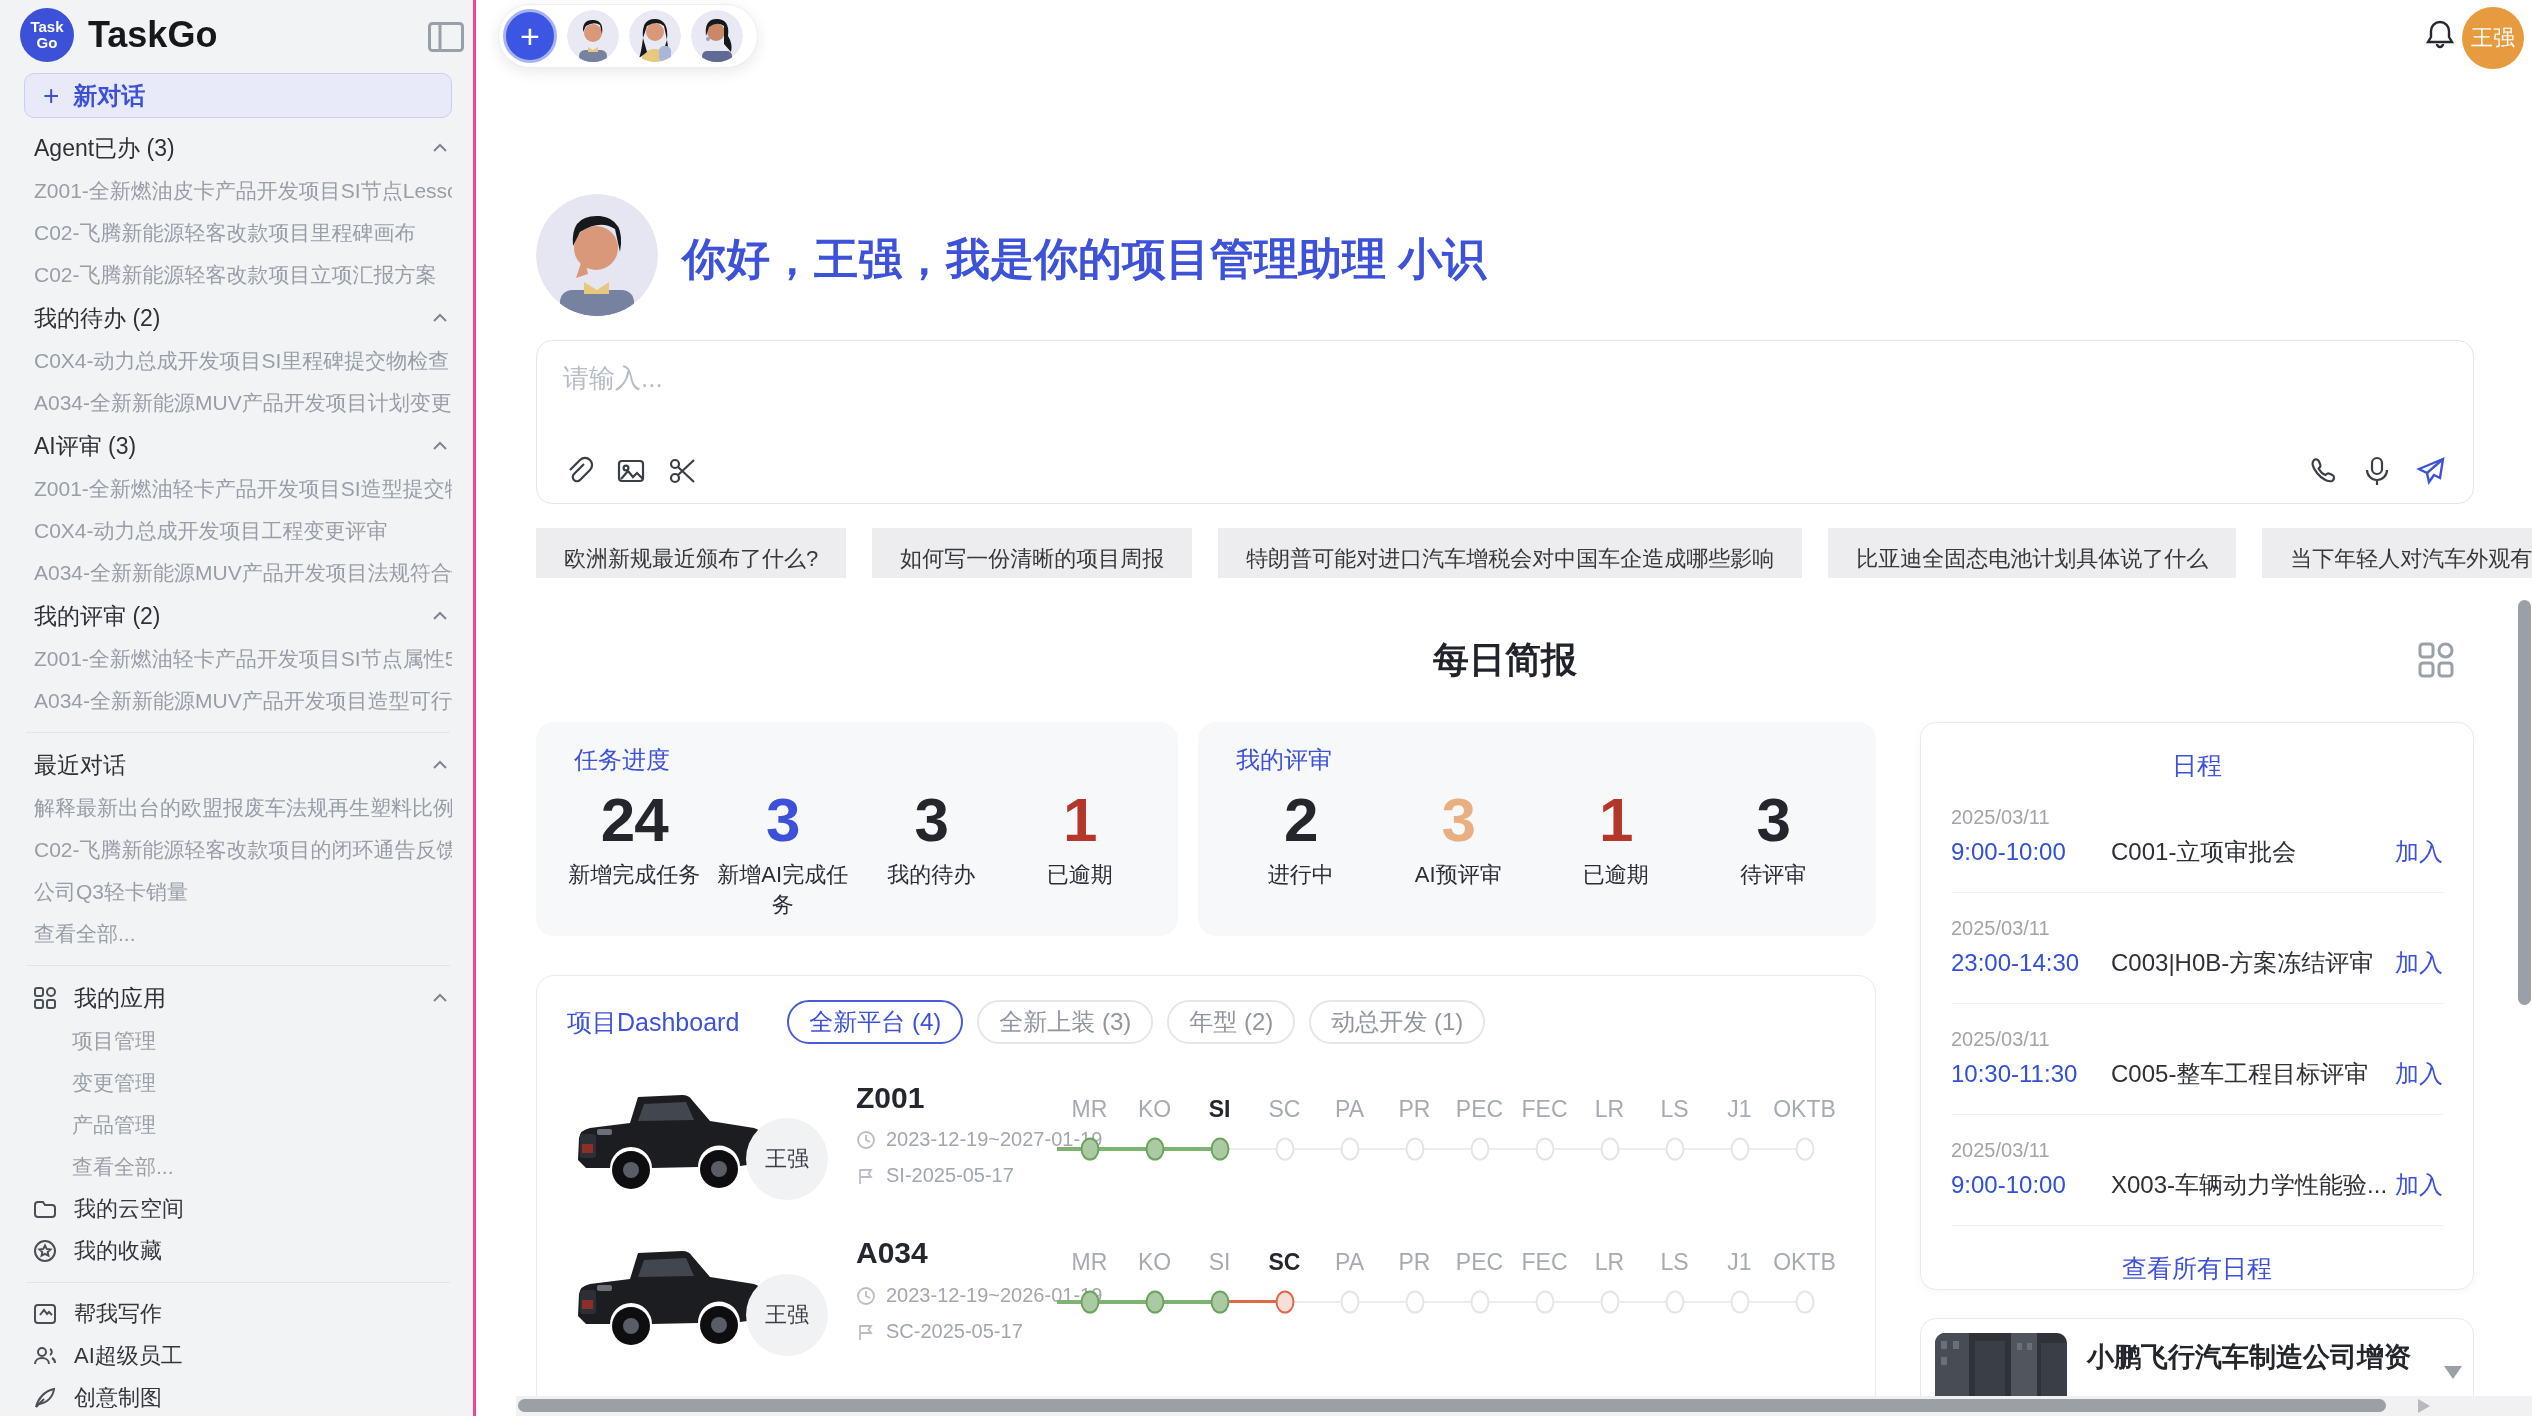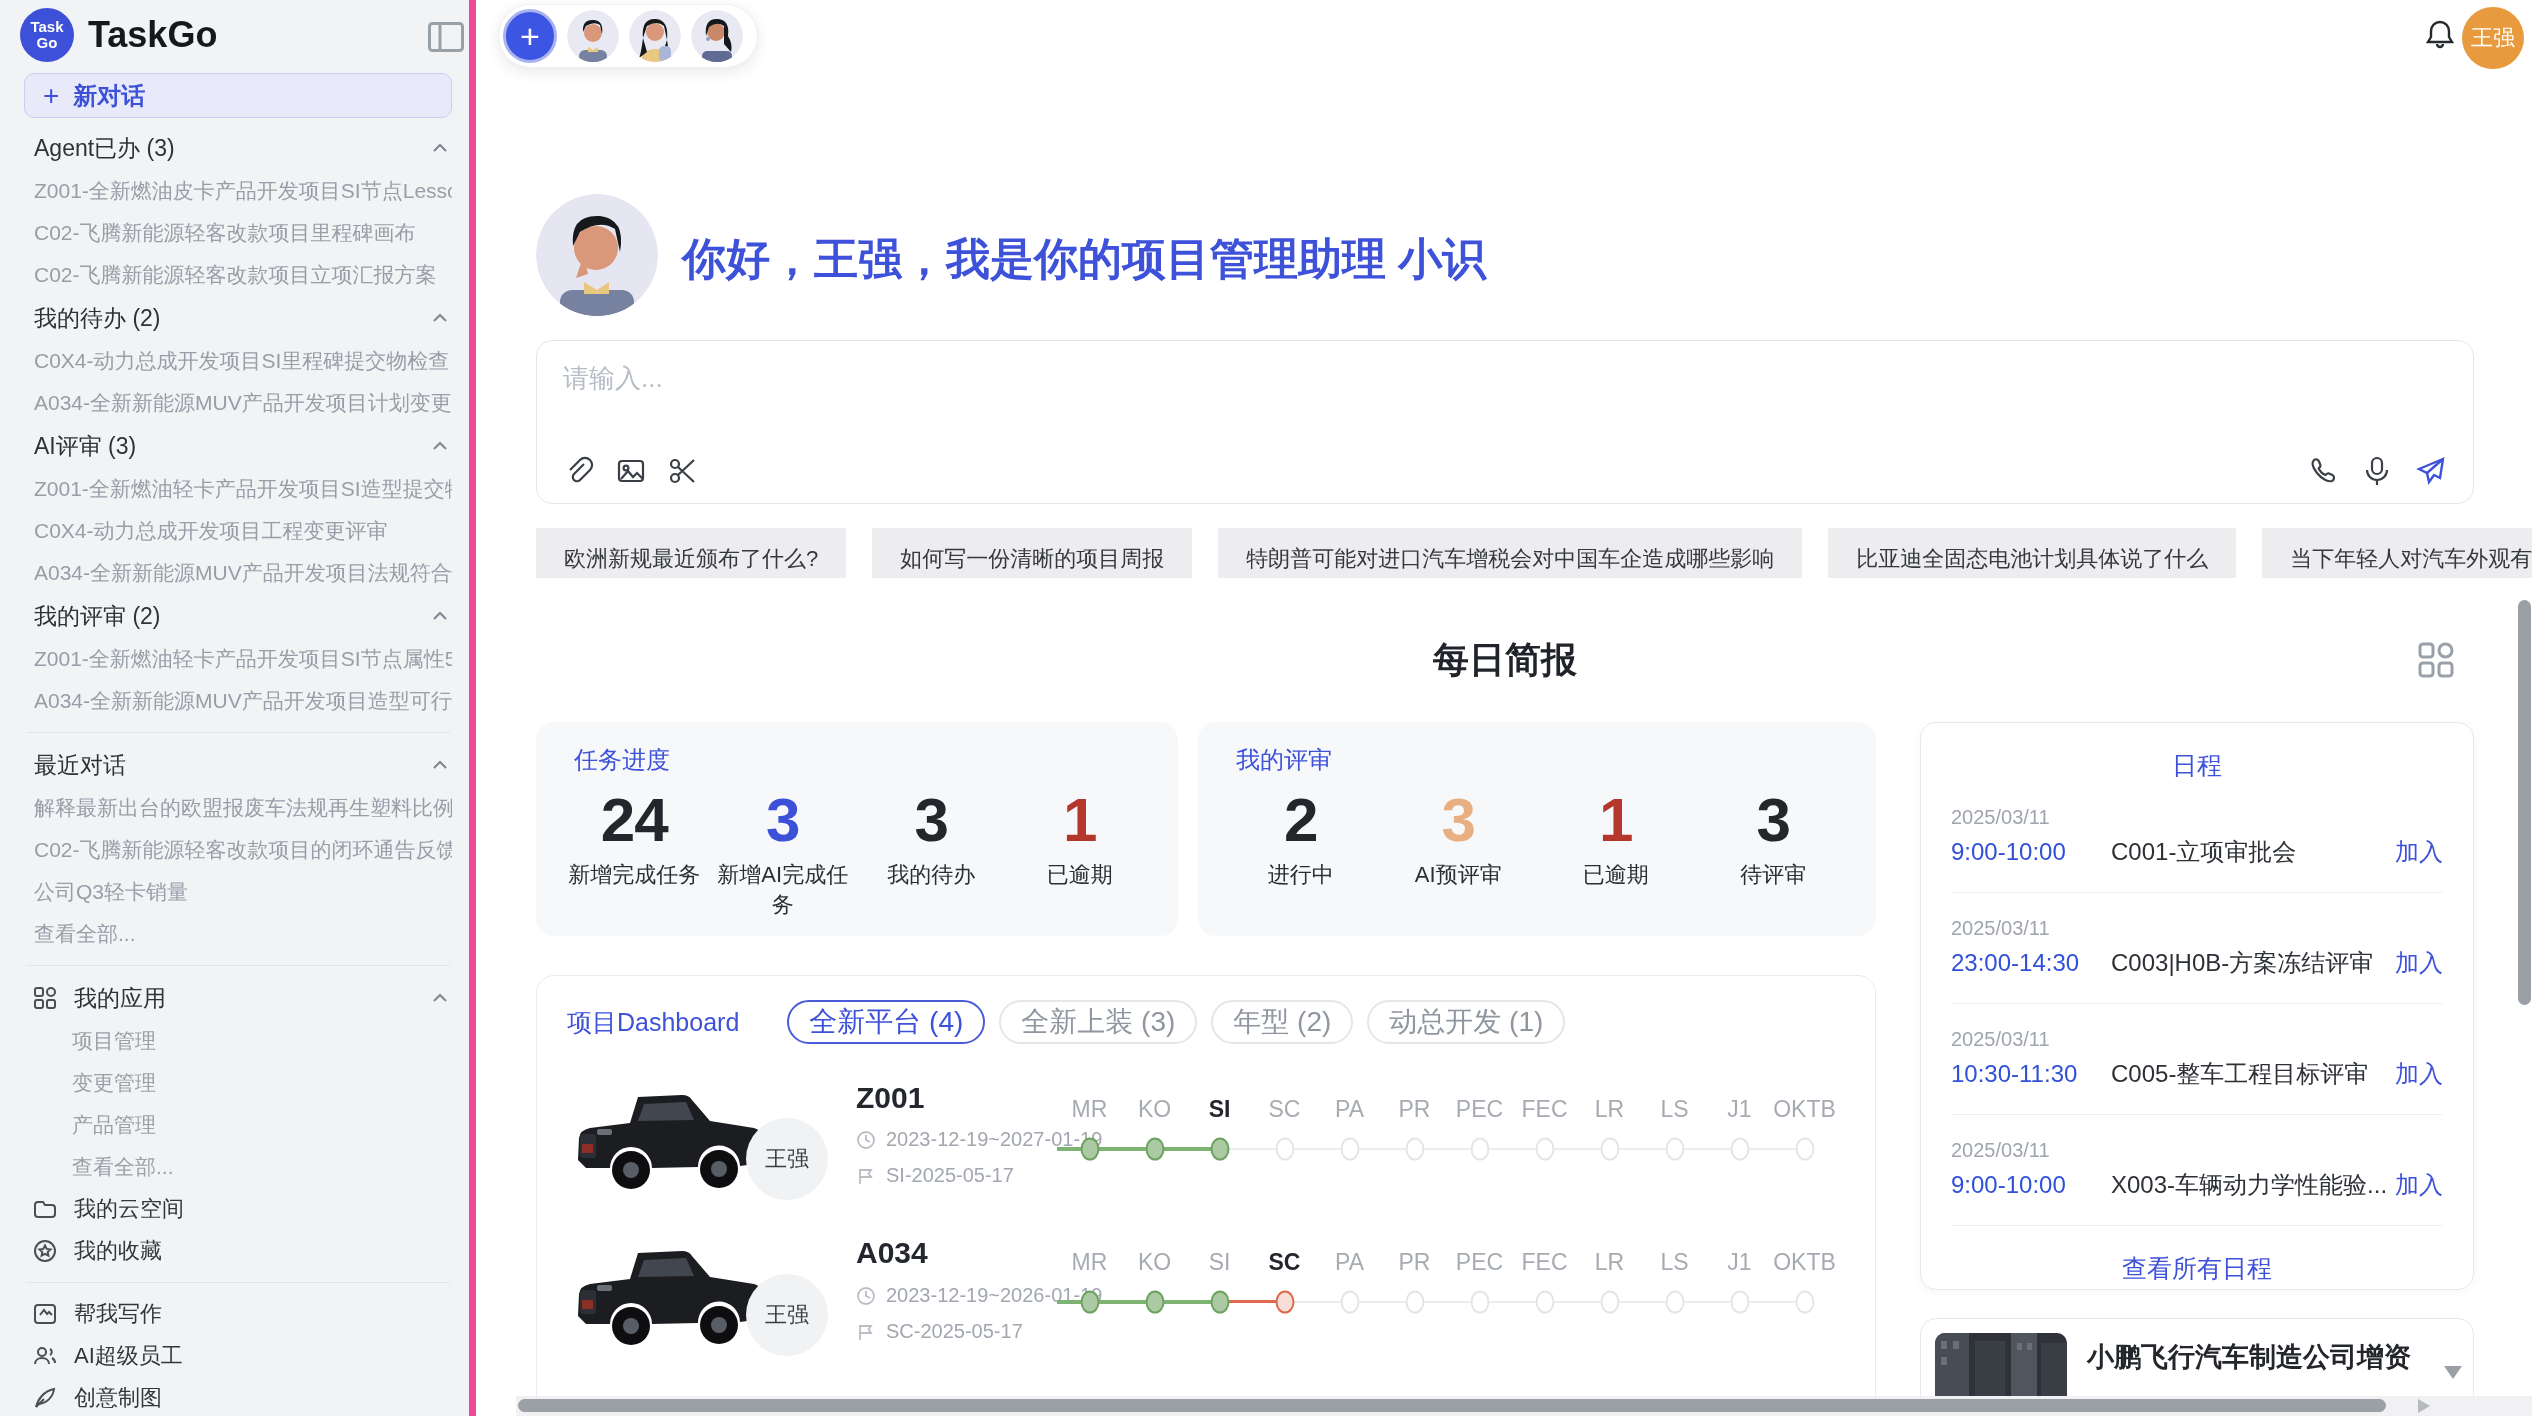--- a/index.html
+++ b/index.html
@@ -1,21 +1,21 @@
 <!DOCTYPE html>
 <html><head>
 <meta charset="utf-8">
 <style>
   * { margin:0; padding:0; box-sizing:border-box; }
   html,body { width:2532px; height:1416px; overflow:hidden; background:#fff;
     font-family:"Liberation Sans","DejaVu Sans",sans-serif; }
 
   
   .sidebar { position:absolute; left:0; top:0; width:476px; height:1416px;
-    background:#f2f3f5; border-right:7px solid #ec4899; }
+    background:#f2f3f5; border-right:3px solid #ec4899; }
   .side-head { position:absolute; left:20px; top:8px; display:flex; align-items:center; }
   .logo-circle { width:54px; height:54px; border-radius:50%; background:#3c50d8; color:#fff;
     display:flex; flex-direction:column; align-items:center; justify-content:center;
     font-size:15px; line-height:16px; font-weight:600; }
   .app-title { margin-left:14px; font-size:36px; font-weight:700; color:#17181c; }
   .panel-btn { position:absolute; left:428px; top:22px; width:36px; height:30px; cursor:pointer; }
   .new-chat { position:absolute; left:24px; top:73px; width:428px; height:45px;
     background:#e8eafa; border:1px solid #c9cff2; border-radius:10px; color:#3c50d8;
     font-size:24px; font-weight:600; display:flex; align-items:center; padding-left:18px; cursor:pointer; }
   .new-chat .plus { font-size:28px; font-weight:400; margin-right:14px; }
@@ -84,21 +84,21 @@
   .stat b { display:block; font-size:62px; font-weight:700; letter-spacing:-1px; line-height:64px; }
   .stat span { display:block; font-size:22px; color:#2b2f35; margin-top:8px; }
   .v-dark { color:#24262b; } .v-blue { color:#3c50d8; } .v-red { color:#b5372b; } .v-org { color:#e8b082; }
 
   
   .dash { position:absolute; left:536px; top:975px; width:1340px; height:470px;
     border:1px solid #e9ebee; border-radius:18px; background:#fff; overflow:hidden; }
   .dash-head { position:absolute; left:30px; top:24px; display:flex; align-items:center; }
   .dash-title { font-size:25px; color:#3d51d9; }
   .tabs { display:flex; gap:14px; margin-left:48px; }
-  .tab { height:44px; border-radius:22px; font-size:28px; padding:0 20px; background:#fff;
+  .tab { height:44px; border-radius:22px; font-size:24px; padding:0 20px; background:#fff;
     display:flex; align-items:center; cursor:pointer; white-space:nowrap;
     border:2px solid #e4e6ea; color:#9096a0;
     font-family:"Liberation Sans","DejaVu Sans",sans-serif; }
   .tab.active { border-color:#4a5cd8; color:#3d51d9; }
   .truck { position:absolute; left:29px; width:210px; height:125px; }
   .owner-badge { position:absolute; left:209px; width:82px; height:82px; border-radius:50%;
     background:#f1f2f4; display:flex; align-items:center; justify-content:center;
     font-size:22px; color:#3a3e44; }
   .p-code { position:absolute; left:319px; font-size:30px; font-weight:700; color:#24272d; }
   .p-meta { position:absolute; left:319px; display:flex; align-items:center; gap:10px;

